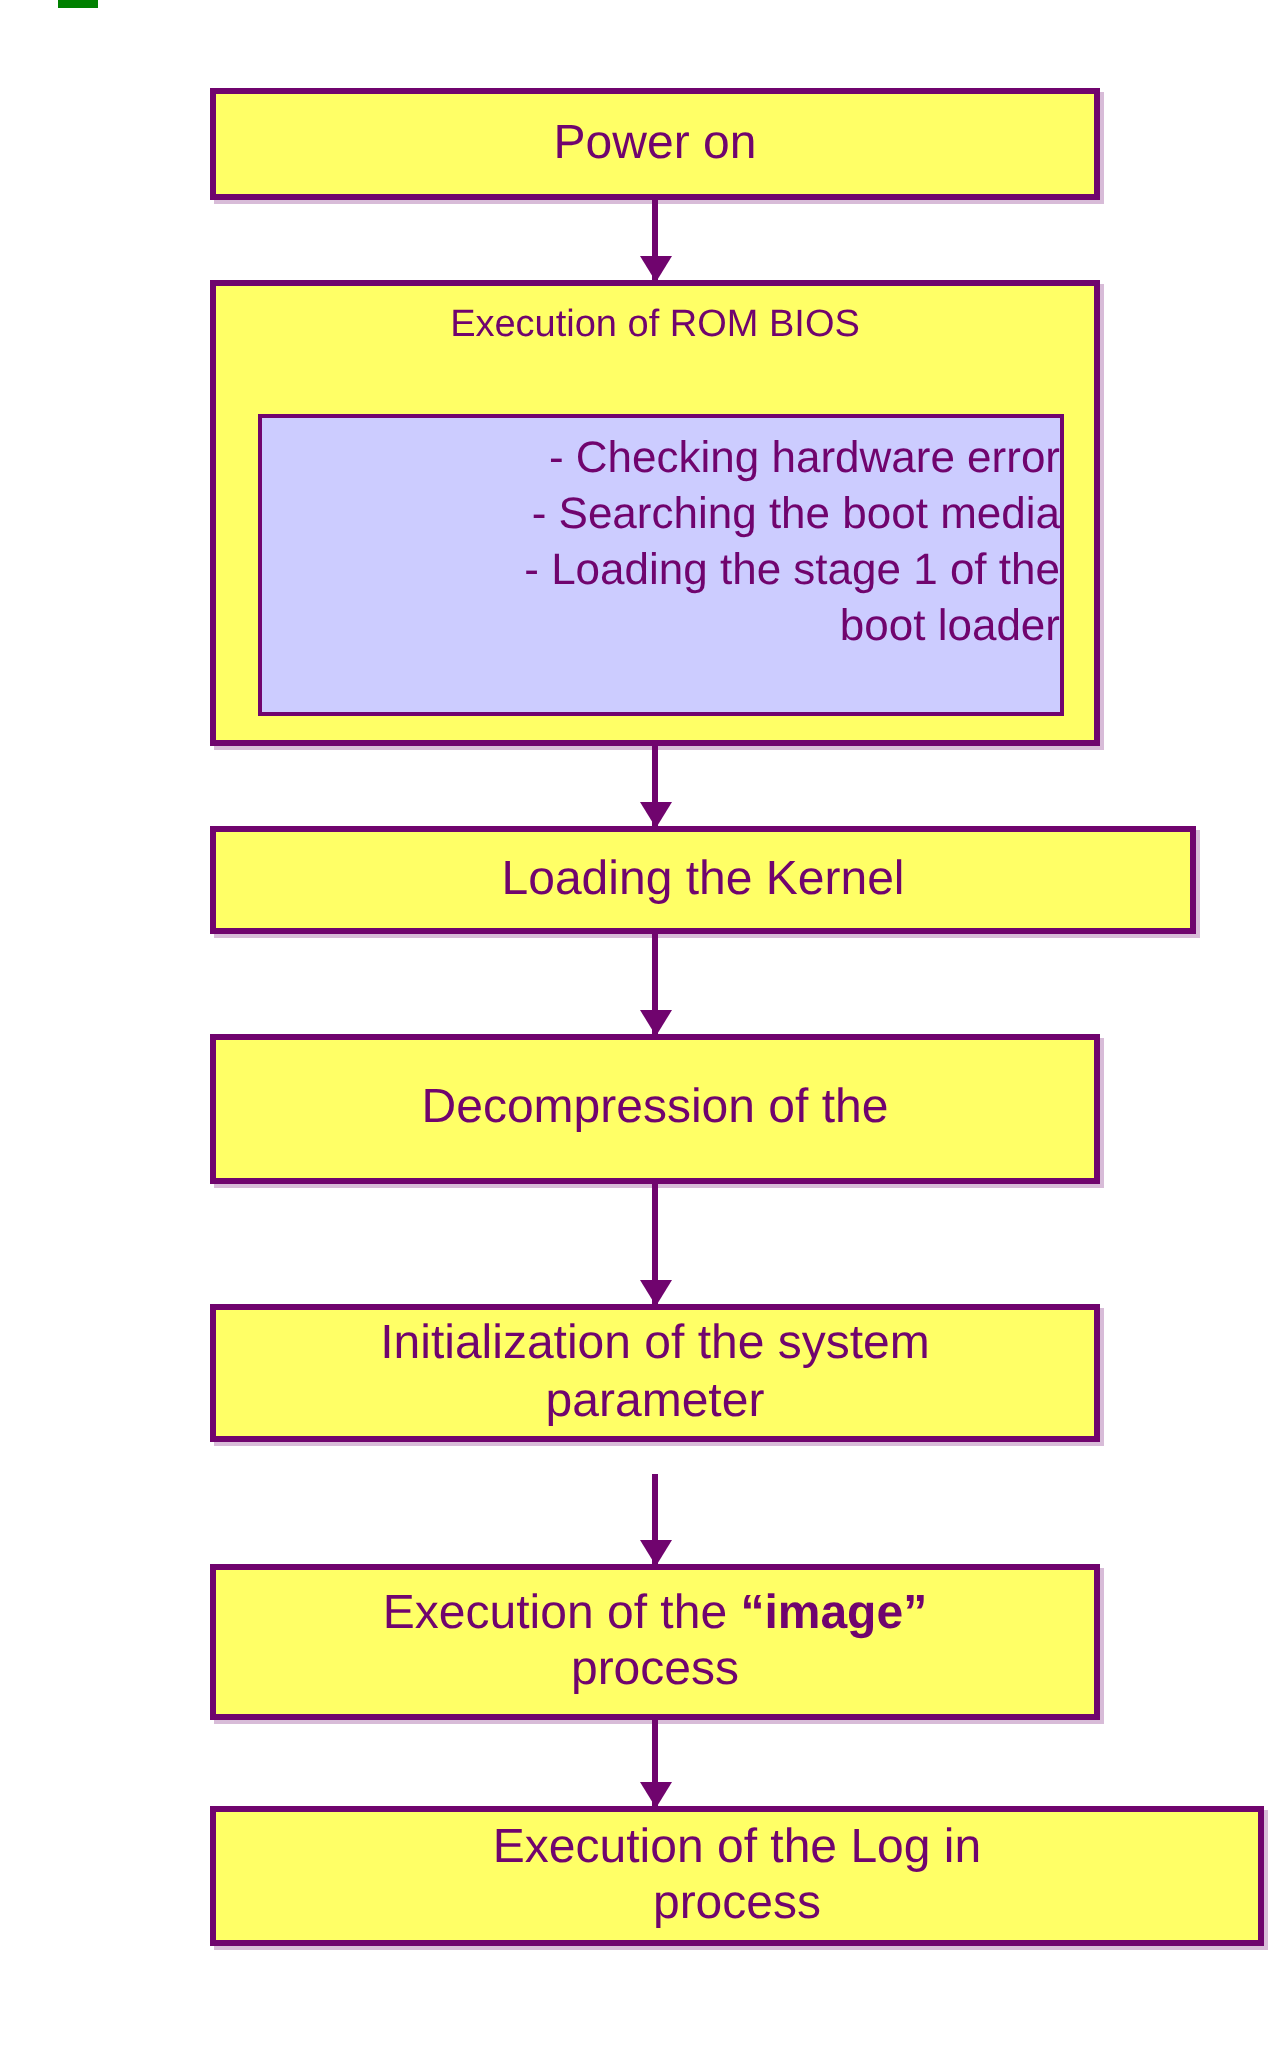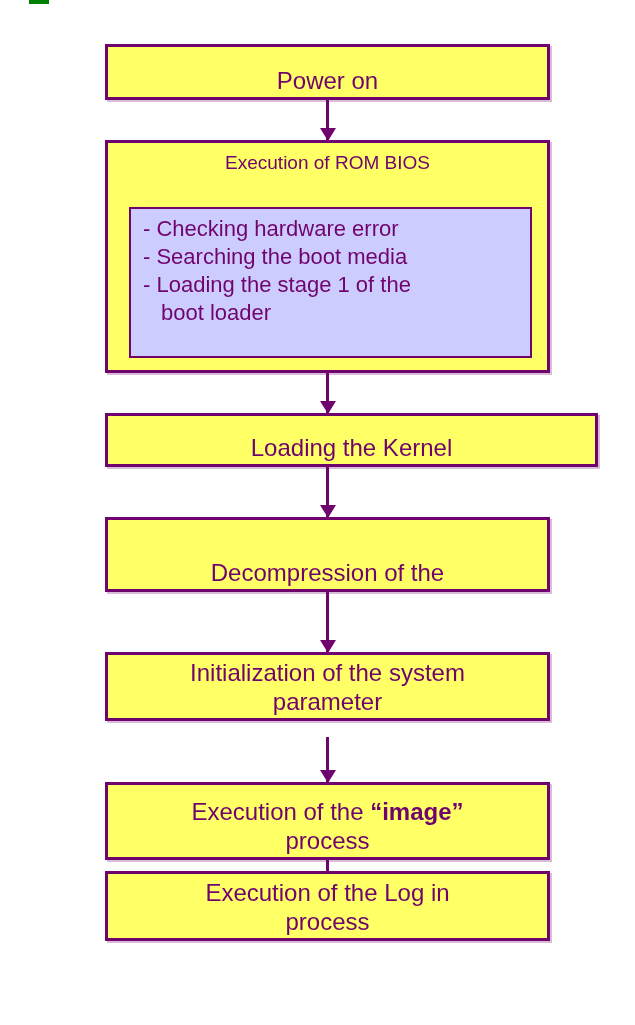--- a/index.html
+++ b/index.html
@@ -39,21 +39,21 @@
     box-sizing: border-box;
     background: #ffff66;
     border: 3px solid #70046e;
     color: #70046e;
     font-size: 24px;
     line-height: 1.18;
     text-align: center;
     display: flex;
     flex-direction: column;
     align-items: center;
-    justify-content: flex-end;
+    justify-content: center;
     padding: 2px 19px;
     box-shadow: 2px 2px 0 0 #d8bcd8;
   }
 
   .node .line {
     display: block;
     white-space: nowrap;
   }
 
   
@@ -121,21 +121,21 @@
   </div>
 
   <div class="arrow" style="left:326px; top:100px; height:40px;">
     <span class="head"></span>
   </div>
 
   <div class="node container" style="left:105px; top:140px; width:445px; height:233px;">
     <span class="title">Execution of ROM BIOS</span>
   </div>
 
-  <div class="subpanel" style="left:129px; top:207px; width:403px; height:151px;">
+  <div class="subpanel" style="left:129px; top:207px; width:403px; height:151px;text-align:right;">
     <span class="bullet">- Checking hardware error</span>
     <span class="bullet">- Searching the boot media</span>
     <span class="bullet">- Loading the stage 1 of the</span>
     <span class="bullet cont">boot loader</span>
   </div>
 
   <div class="arrow" style="left:326px; top:373px; height:40px;">
     <span class="head"></span>
   </div>
 
@@ -168,18 +168,18 @@
     <span class="line">
       <span>Execution of the </span><span class="bold-token">“image”</span>
     </span>
     <span class="line">process</span>
   </div>
 
   <div class="arrow" style="left:326px; top:860px; height:43px;">
     <span class="head"></span>
   </div>
 
-  <div class="node" style="left:105px; top:871px; width:445px; height:70px;">
+  <div class="node" style="left:105px; top:903px; width:527px; height:70px;">
     <span class="line">Execution of the Log in</span>
     <span class="line">process</span>
   </div>
 
 </div>
 
 </body></html>

